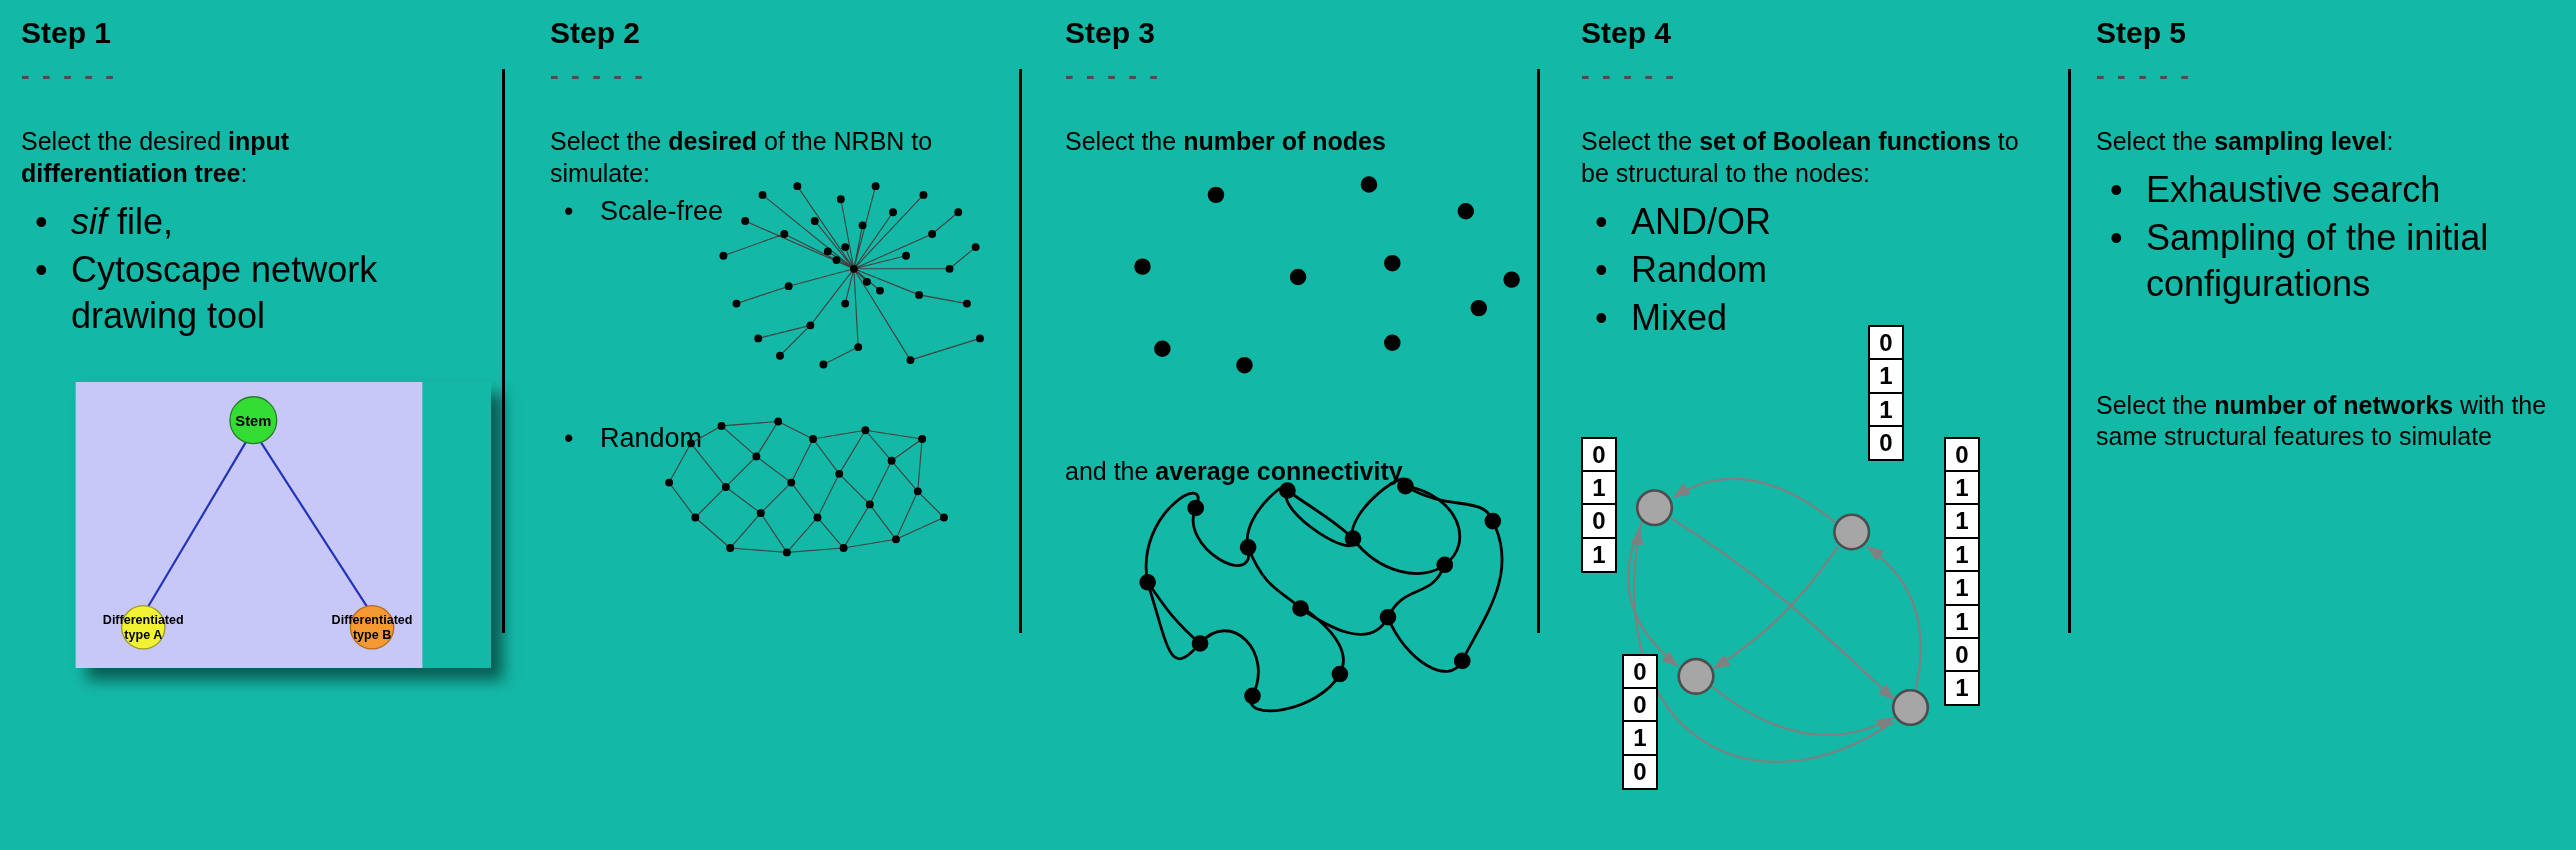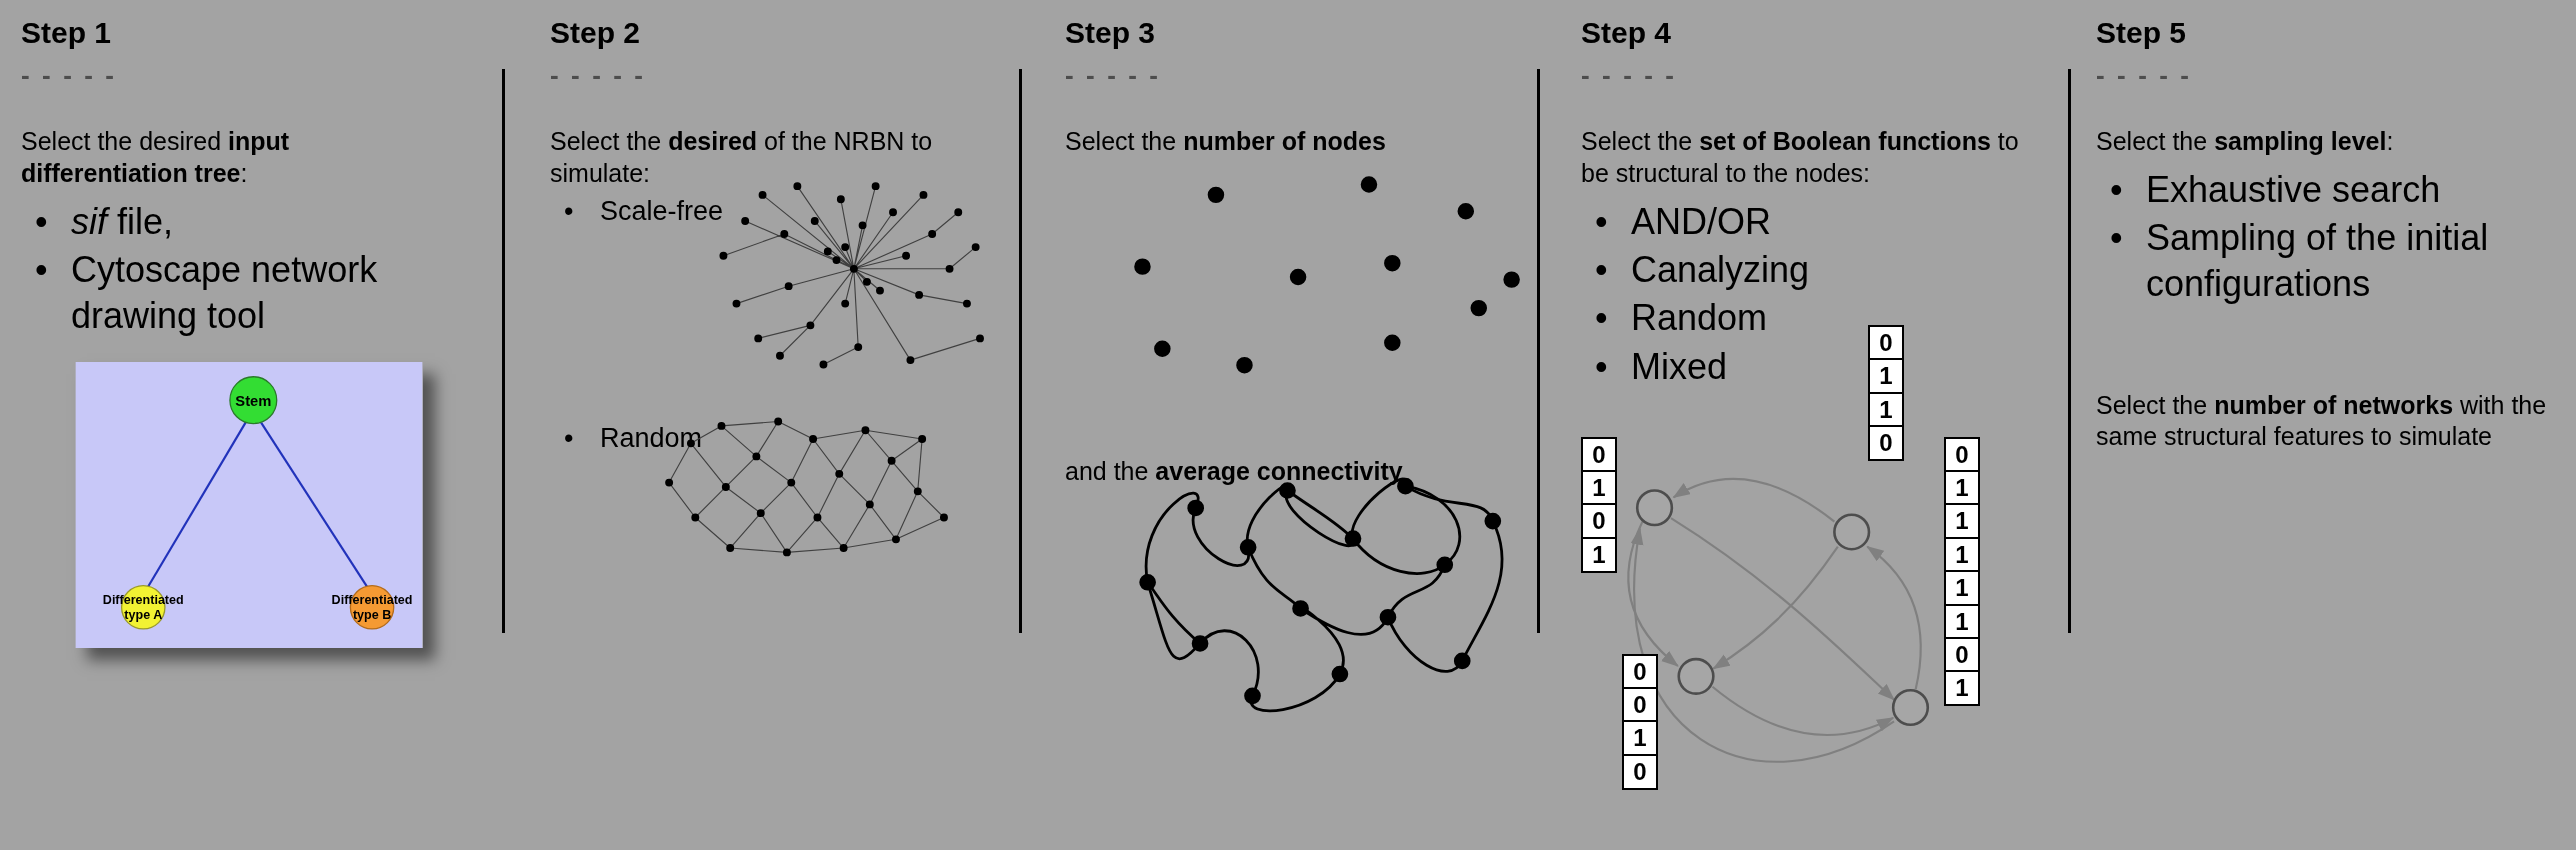--- a/index.html
+++ b/index.html
@@ -1,31 +1,31 @@
 <!DOCTYPE html>
 <html style="font-size:14px"><head>
 <meta charset="utf-8">
 <style>
   *{box-sizing:border-box}
   body{margin:0;background:#fff}
-  .canvas{position:relative;width:2576px;height:851px;background:#a3a3a3;color:#000;
+  .canvas{position:relative;width:2576px;height:851px;background:#14b8a6;color:#000;
           font-family:"Liberation Sans",sans-serif;overflow:hidden}
   .col{position:absolute;top:15.6px}
   .title{font-size:30px;font-weight:bold;margin:0;line-height:1.15}
   .dashes{font-size:26px;font-weight:bold;color:#4d4d4d;letter-spacing:2.6px;margin:10.4px 0 0}
   .body{font-size:25px;line-height:1.27;margin:35px 0 0}
   .bullets{list-style:none;margin:8.7px 0 0;padding:0;font-size:36px;line-height:1.27}
   .bullets li{position:relative;padding-left:50px;margin:2.6px 0}
   .bullets li::before{content:"•";position:absolute;left:14px}
   .bullet-line{position:relative;padding-left:50px;font-size:27px;line-height:1.27;margin-top:4px}
   .bullet-line::before{content:"•";position:absolute;left:14px}
   .divider{position:absolute;top:69px;width:2.6px;height:564px;background:#000}
   svg{display:block}
   .svgabs{position:absolute}
-  .tree-wrap{position:absolute;left:54px;top:346px;width:348px;height:286px;
+  .tree-wrap{position:absolute;left:54px;top:366px;width:416px;height:286px;
              box-shadow:12px 12px 14px rgba(0,0,0,.5)}
   .tree-wrap svg text{font-family:"Liberation Sans",sans-serif;font-weight:bold;fill:#000}
   .s4-region{position:absolute;left:0;top:305px;width:467px;height:543px}
   .ttable{position:absolute}
   .tcell{width:36px;height:36px;border:2.6px solid #000;background:#fff;display:flex;
          align-items:center;justify-content:center;font-size:24px;font-weight:bold}
   .tcell+.tcell{margin-top:-2.6px}
   .s3-line2{position:absolute;top:405px;left:0;width:467px}
   .s5-second{margin-top:83px}
 </style>
@@ -109,21 +109,20 @@
   </section>
 
   <div class="divider" style="left:1537px"></div>
 
   <section class="col" style="left:1581px;width:467px;height:835px;position:absolute">
     <h2 class="title">Step 4</h2>
     <div class="dashes">- - - - -</div>
     <p class="body" style="width:446px"><span>Select the </span><b>set of Boolean functions</b><span> to be structural to the nodes:</span></p>
     <ul class="bullets" style="width:286px">
         <li>AND/OR</li>
-        <li>Canalyzing</li>
         <li>Random</li>
         <li>Mixed</li>
       </ul>
 
     <div class="s4-region">
       <svg class="svgabs" style="left:0;top:0" width="467" height="543" viewBox="0 0 540 628">
         <defs>
           <marker id="ah" markerWidth="10" markerHeight="8" refX="7.5" refY="3" orient="auto">
             <path d="M0,0 L8,3 L0,6 Z" fill="#808080"></path>
           </marker>

